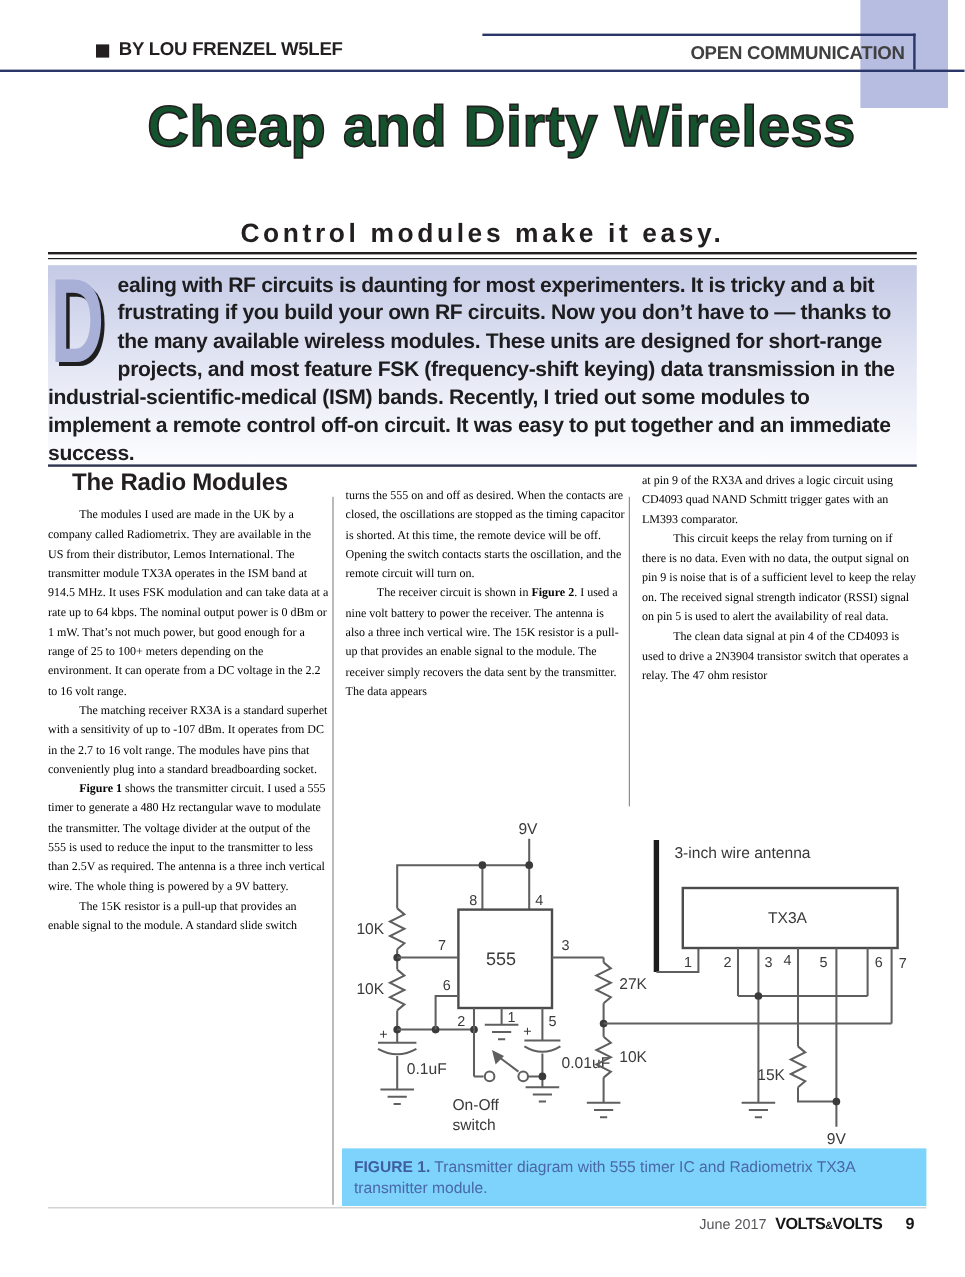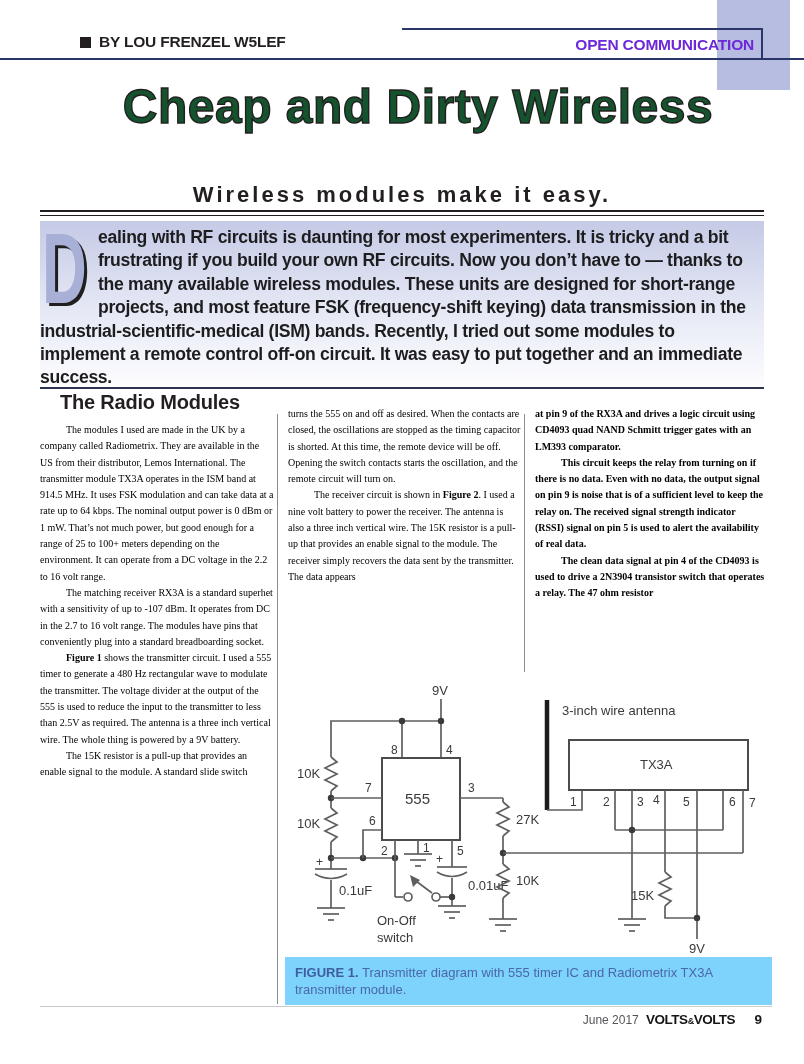--- a/index.html
+++ b/index.html
@@ -8,21 +8,21 @@
 
   
   .corner-block{position:absolute;left:717px;top:0;width:73px;height:90px;background:#b7bce1;}
   .header-rule{position:absolute;left:0;top:58px;width:804px;height:2px;background:#2b3668;}
   .byline{position:absolute;left:44px;top:33px;display:flex;align-items:center;
           font-weight:bold;font-size:15.5px;letter-spacing:-0.2px;color:#231f20;margin-left:36px;}
   .byline-square{width:11px;height:11px;background:#231f20;margin-right:8px;}
   .section-tab{position:absolute;left:402px;top:28px;width:361px;height:30px;
                border-top:2px solid #2b3668;border-right:2px solid #2b3668;
                text-align:right;line-height:29px;padding-right:7px;box-sizing:border-box;
-               font-weight:bold;font-size:15.5px;letter-spacing:-0.2px;color:#6d28d9;}
+               font-weight:bold;font-size:15.5px;letter-spacing:-0.2px;color:#404040;}
 
   
   .title{position:absolute;left:16px;top:80px;width:804px;text-align:center;
          font-weight:bold;font-size:48px;line-height:53px;letter-spacing:0.5px;
          color:#14532d;-webkit-text-stroke:1.4px #231f20;}
   .subtitle{position:absolute;left:0;top:182px;width:804px;text-align:center;
             font-weight:bold;font-size:22px;letter-spacing:3px;color:#231f20;}
   .double-rule{position:absolute;left:40px;top:210px;width:724px;height:3px;
                border-top:2px solid #231f20;border-bottom:1.5px solid #231f20;}
 
@@ -36,21 +36,21 @@
            transform-origin:left top;margin:2px 8px 0 2px;}
   .rule-below-intro{position:absolute;left:40px;top:387px;width:724px;height:2px;background:#2e3350;}
 
   
   .section-heading{position:absolute;left:40px;top:391px;font-weight:bold;font-size:20px;
                    letter-spacing:-0.2px;color:#231f20;margin-left:20px;}
   .col{position:absolute;font-family:"Liberation Serif",serif;font-size:10px;
        line-height:16.3px;color:#000000;}
   .col1{left:40px;top:422px;width:234px;height:586px;overflow:hidden;}
   .col2{left:288px;top:406px;width:233px;}
-  .col3{left:535px;top:406px;width:231px;font-weight:bold;}
+  .col3{left:535px;top:393px;width:231px;}
   .col p{margin:0;}
   .col p.indent{text-indent:26px;}
   .colsep{position:absolute;width:1px;background:#8d8d8d;}
   .sep1{left:277px;top:414px;height:590px;}
   .sep2{left:524px;top:414px;height:258px;}
 
   
   .figure-svg{position:absolute;left:285px;top:678px;width:490px;height:280px;}
   .figure-svg .wire{stroke:#5f5f5f;stroke-width:1.7;fill:none;}
   .figure-svg .box{stroke:#4c4c4c;stroke-width:2;fill:none;}
@@ -81,21 +81,21 @@
   </div>
   <div class="header-rule"></div>
   <div class="byline">
     <span class="byline-square"></span>
     <span>BY LOU FRENZEL W5LEF</span>
   </div>
 
   <div class="title">
     <div>Cheap and Dirty Wireless</div>
   </div>
-  <div class="subtitle">Wireless modules make it easy.</div>
+  <div class="subtitle">Control modules make it easy.</div>
   <div class="double-rule"></div>
 
   <div class="intro">
     <div class="intro-text">
       <span class="dropcap">D</span><span>ealing with RF circuits is daunting for most experimenters. It is tricky and a bit frustrating if you build your own RF circuits. Now you don’t have to — thanks to the many available wireless modules. These units are designed for short-range projects, and most feature FSK (frequency-shift keying) data transmission in the industrial-scientific-medical (ISM) bands. Recently, I tried out some modules to implement a remote control off-on circuit. It was easy to put together and an immediate success.</span>
     </div>
   </div>
   <div class="rule-below-intro"></div>
 
   <div class="section-heading">The Radio Modules</div>

